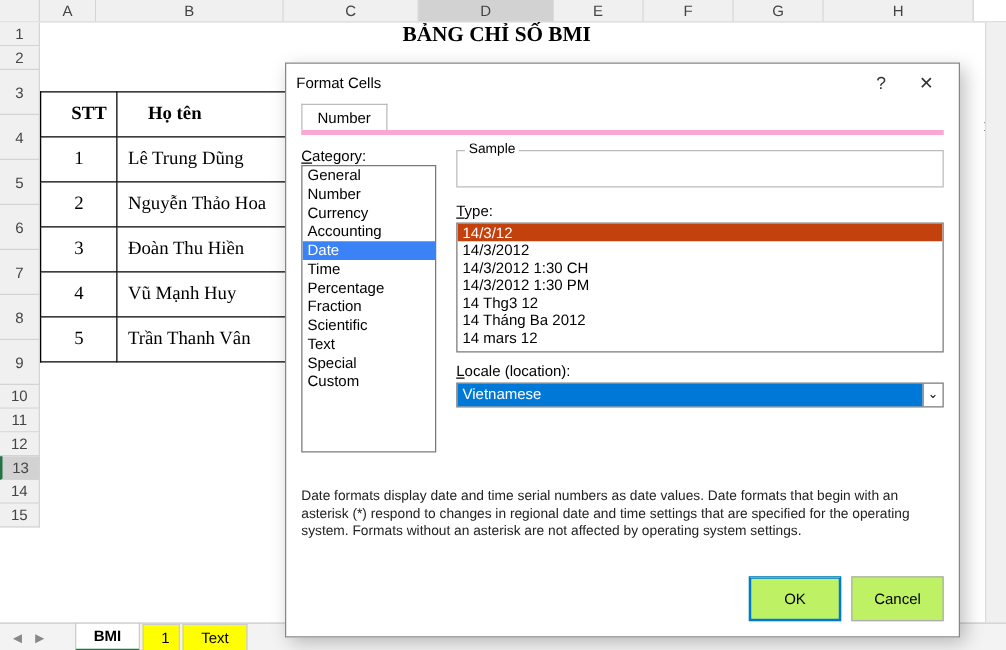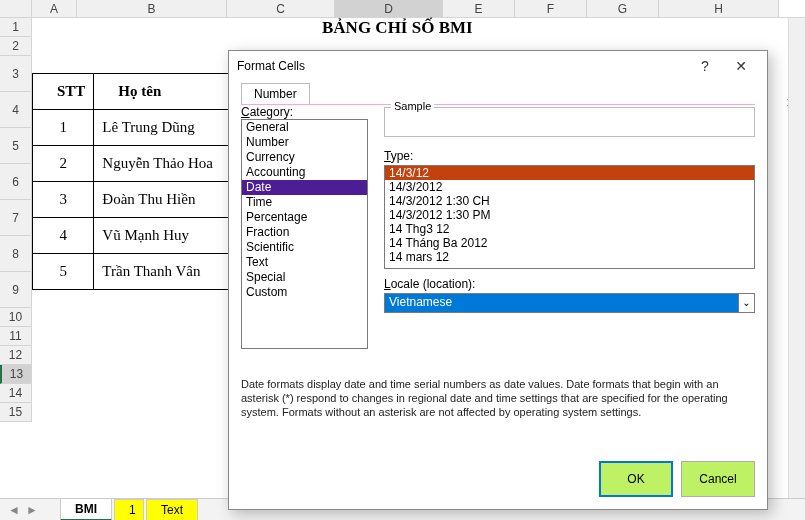--- a/index.html
+++ b/index.html
@@ -49,27 +49,27 @@
 
   .scroll-right { position: absolute; right: 0; top: 18px; bottom: 22px; width: 17px; background: #f0f0f0; border-left: 1px solid #dcdcdc; }
 
   
   .dialog { position: absolute; left: 228px; top: 50px; width: 540px; height: 460px; background: #fff; border: 1px solid #888; box-shadow: 4px 4px 14px rgba(0,0,0,.25); }
   .dlg-title { height: 30px; display: flex; align-items: center; padding: 0 8px; }
   .dlg-title span { flex: 1; }
   .dlg-title .hbtn { width: 36px; text-align: center; font-size: 14px; color: #333; cursor: default; }
   .dlg-tabs { margin: 2px 12px 0 12px; }
   .dlg-tab { display: inline-block; padding: 3px 12px; border: 1px solid #bbb; border-bottom: none; background: #fff; font-size: 12px; }
-  .dlg-body { margin: 0 12px; border-top: 1px solid #f9a8d4; }
+  .dlg-body { margin: 0 12px; border-top: 4px solid #f9a8d4; padding-top: 10px; }
   .lbl { text-decoration: none; }
   .lbl u { text-decoration: underline; }
   .cols { display: flex; gap: 16px; }
-  .catbox { width: 127px; height: 230px; border: 1px solid #7a7a7a; overflow-y: scroll; background: #fff; }
+  .catbox { width: 108px; height: 230px; border: 1px solid #7a7a7a; overflow-y: scroll; background: #fff; }
   .catbox .item { padding: 0 4px; line-height: 15px; }
-  .catbox .item.sel { background: #4c1d95; color: #fff; }
+  .catbox .item.sel { background: #3b82f6; color: #fff; }
   .right { flex: 1; display: flex; flex-direction: column; }
   .samplebox { border: 1px solid #bbb; height: 30px; margin-top: 2px; position: relative; }
   .samplebox .slabel { position: absolute; top: -8px; left: 6px; background: #fff; padding: 0 3px; font-size: 11px; }
   .typebox { border: 1px solid #7a7a7a; height: 104px; margin-top: 2px; overflow-y: scroll; background: #fff; }
   .typebox .item { padding: 0 4px; line-height: 14px; }
   .typebox .item.sel { background: #c2410c; color: #fff; }
   .locbox { border: 1px solid #7a7a7a; height: 20px; margin-top: 2px; display: flex; background: #fff; }
   .locbox .val { flex: 1; background: #0078d7; color: #fff; padding: 1px 4px; }
   .locbox .dd { width: 16px; border-left: 1px solid #7a7a7a; text-align: center; font-size: 10px; line-height: 18px; }
   .desc { margin: 28px 12px 0 12px; font-size: 11px; line-height: 14px; color: #222; }

